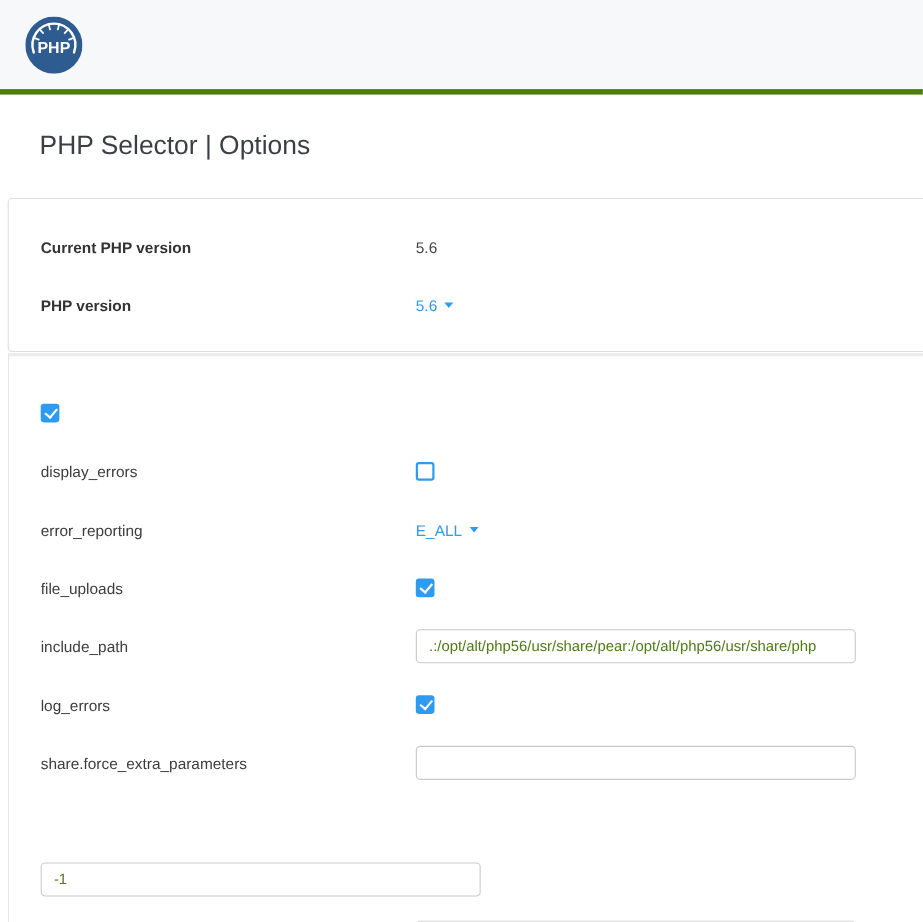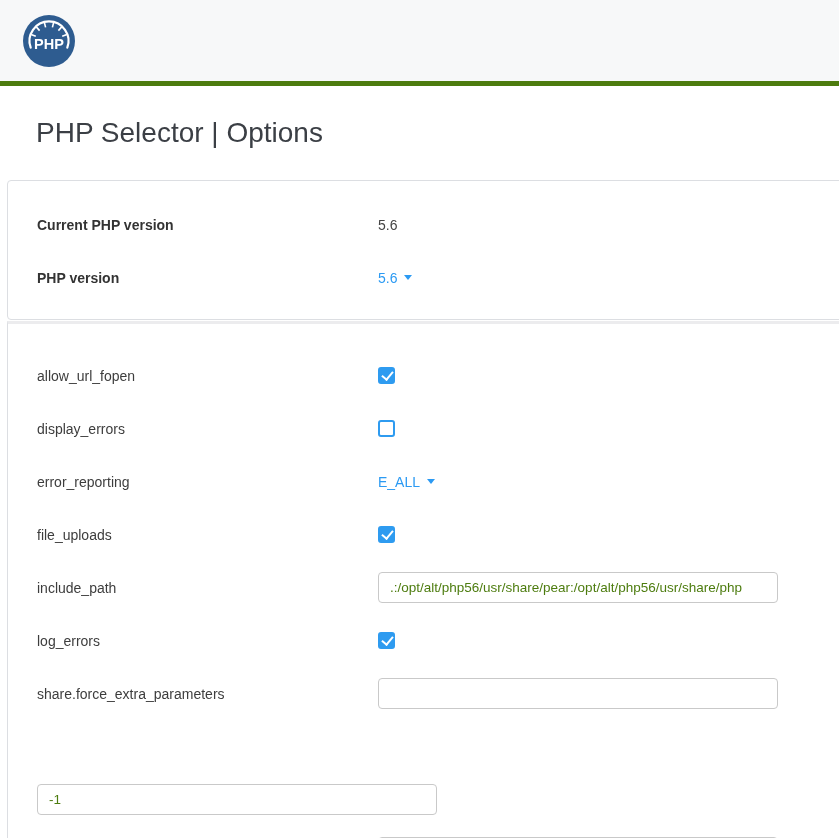--- a/index.html
+++ b/index.html
@@ -17,21 +17,21 @@
     border-bottom: 5px solid #4d7c0f;
     display: flex;
     align-items: center;
     padding-left: 23px;
   }
   .logo { width: 52px; height: 52px; display: block; }
 
   
   .page-title {
     margin: 30px 0 0 36px;
-    font-size: 28px;
+    font-size: 24px;
     line-height: 33px;
     font-weight: 400;
     color: #3b3f45;
   }
 
   
   .card {
     margin-left: 7px;
     width: 1100px;              
     background: #fff;
@@ -145,21 +145,20 @@
     <a class="dd-link">
       <span>5.6</span>
       <span class="caret"></span>
     </a>
   </div>
 </div>
 
 <div class="card card-options">
 
   <div class="row">
-    <span class="lbl">allow_url_fopen</span>
     <span class="checkbox checked"></span>
   </div>
 
   <div class="row">
     <span class="lbl">display_errors</span>
     <span class="checkbox"></span>
   </div>
 
   <div class="row">
     <span class="lbl">error_reporting</span>

